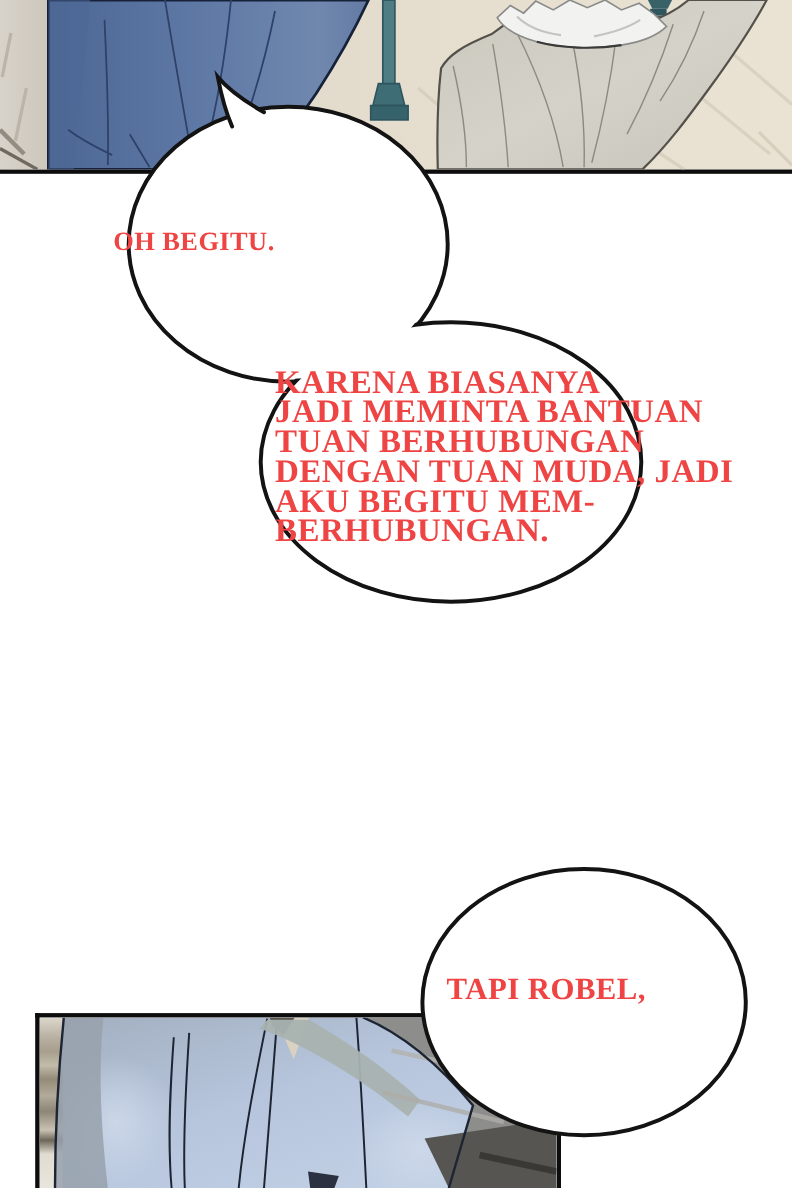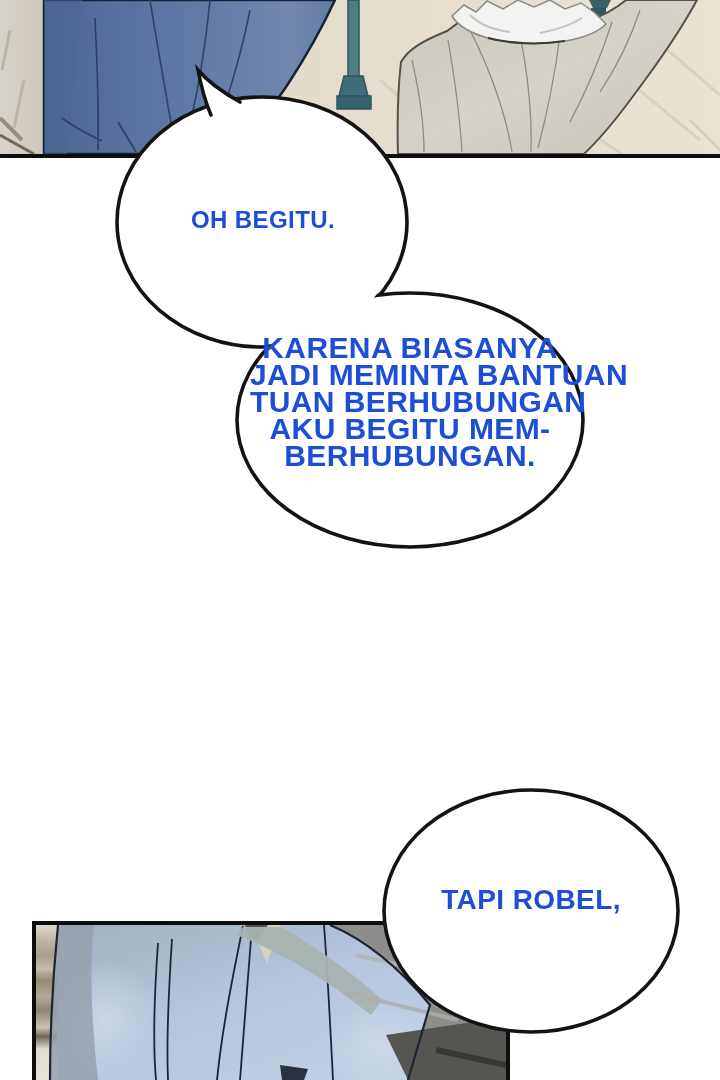--- a/index.html
+++ b/index.html
@@ -4,22 +4,22 @@
 <style>
   html,body{margin:0;padding:0;background:#ffffff;}
   .page{position:relative;width:720px;height:1080px;background:#ffffff;overflow:hidden;
         font-family:"Liberation Sans","DejaVu Sans",sans-serif;}
   .panel{position:absolute;box-sizing:border-box;overflow:hidden;background:#fff;}
   .panel-top{left:0;top:0;width:720px;height:158px;border-bottom:4px solid #0d0d0d;}
   .panel-bottom{left:32px;top:921px;width:478px;height:159px;
                 border:4px solid #0d0d0d;border-bottom:none;}
   .panel svg{display:block;}
   .overlay{position:absolute;left:0;top:0;width:720px;height:1080px;}
-  .btxt{position:absolute;text-align:center;color:#1d4ed8;font-weight:700;
-        letter-spacing:0.4px;white-space:nowrap;}
+  .btxt{position:absolute;text-align:left;color:#ef4444;font-weight:700;
+        letter-spacing:0.4px;white-space:nowrap;font-family:Liberation Serif, serif;}
   .btxt-1{left:103px;top:206px;width:320px;font-size:24px;line-height:28px;}
   .btxt-2{left:250px;top:334px;width:320px;font-size:30px;line-height:27px;}
   .btxt-3{left:406px;top:885px;width:250px;font-size:28px;line-height:30px;}
 </style>
 </head>
 <body>
 
 <div class="page">
 
   <div class="panel panel-top">
@@ -193,20 +193,21 @@
   </svg>
 
   <div class="btxt btxt-1">
     <div>OH BEGITU.</div>
   </div>
 
   <div class="btxt btxt-2">
     <div>KARENA BIASANYA</div>
     <div>JADI MEMINTA BANTUAN</div>
     <div>TUAN BERHUBUNGAN</div>
+    <div>DENGAN TUAN MUDA, JADI</div>
     <div>AKU BEGITU MEM-</div>
     <div>BERHUBUNGAN.</div>
   </div>
 
   <div class="btxt btxt-3">
     <div>TAPI ROBEL,</div>
   </div>
 
 </div>
 

